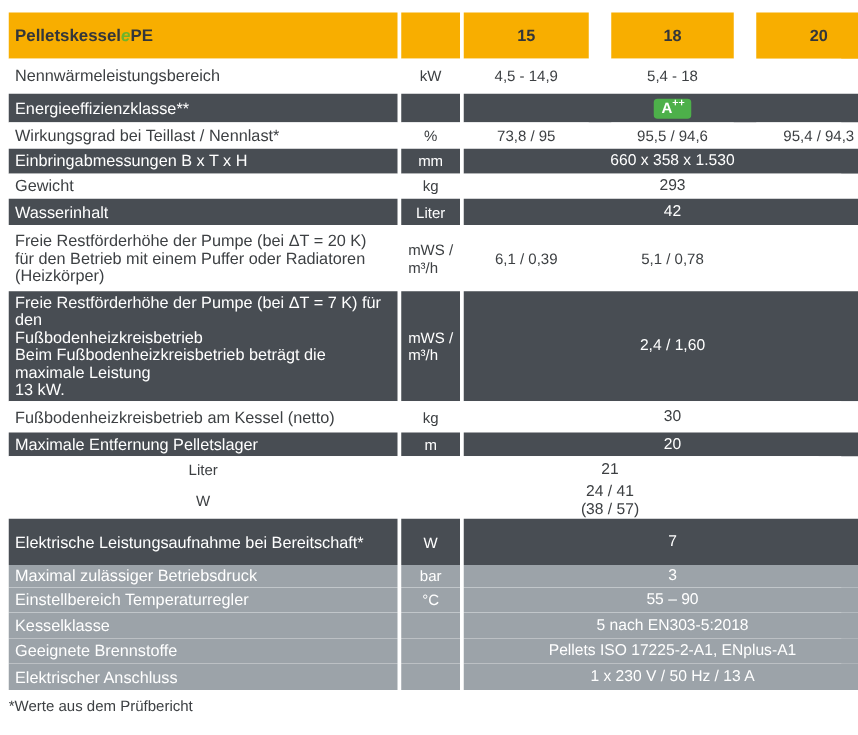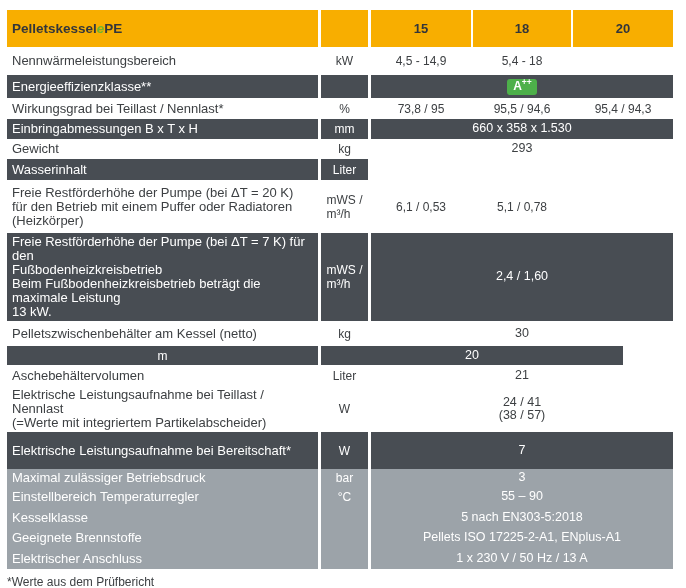--- a/index.html
+++ b/index.html
@@ -3,21 +3,21 @@
 <meta charset="utf-8">
 <style>
   html,body{margin:0;padding:0;background:#ffffff;width:686px;height:588px;overflow:hidden;
     font-family:"Liberation Sans","DejaVu Sans",sans-serif;color:#3d4043;}
   #page{position:absolute;left:7px;top:10px;width:666px;}
   
   #spec-table{display:flex;flex-direction:column;width:666px;}
   .row{display:grid;grid-template-columns:311px 47px 302px;column-gap:3px;background:#ffffff;}
   .c-label{display:flex;align-items:center;padding:2px 4px 2px 5px;font-size:13px;line-height:14px;white-space:pre-line;}
   .c-unit{display:flex;align-items:center;justify-content:center;text-align:left;font-size:12px;line-height:14px;white-space:pre-line;}
-  .c-vals{display:grid;grid-template-columns:100px 98px 100px;column-gap:2px;}
+  .c-vals{display:grid;grid-template-columns:100px 98px 100px;column-gap:18px;}
   .val{display:flex;align-items:center;justify-content:center;font-size:12px;}
   .merged{grid-column:1 / span 3;display:flex;flex-direction:column;align-items:center;justify-content:center;
     text-align:center;font-size:12.5px;line-height:13.5px;white-space:pre-line;}
   
   .row.light .c-label,.row.light .c-unit,.row.light .val,.row.light .merged{background:#ffffff;color:#3d4043;}
   .row.dark .c-label,.row.dark .c-unit,.row.dark .val,.row.dark .merged{background:#484d53;color:#ffffff;}
   .row.gray .c-label,.row.gray .c-unit,.row.gray .val,.row.gray .merged{background:#9ca3a9;color:#ffffff;}
   .row.header .c-label,.row.header .c-unit,.row.header .val{background:#f8ae00;color:#33363a;}
   .row.header .c-label{font-weight:bold;font-size:13.5px;}
   .row.header .val{font-weight:bold;font-size:13px;}
@@ -99,66 +99,67 @@
       <div class="row light">
         <div class="c-label">Gewicht</div>
         <div class="c-unit">kg</div>
         <div class="c-vals">
           <div class="merged">293</div>
         </div>
       </div>
       <div class="row dark">
         <div class="c-label">Wasserinhalt</div>
         <div class="c-unit">Liter</div>
+        <div class="c-vals">
+          <div class="merged">42</div>
+        </div>
       </div>
       <div class="row light">
         <div class="c-label">Freie Restförderhöhe der Pumpe (bei ΔT = 20 K)
 für den Betrieb mit einem Puffer oder Radiatoren
 (Heizkörper)</div>
         <div class="c-unit">mWS /
 m³/h</div>
         <div class="c-vals">
-          <div class="val">6,1 / 0,53</div>
+          <div class="val">6,1 / 0,39</div>
           <div class="val">5,1 / 0,78</div>
         </div>
       </div>
       <div class="row dark">
         <div class="c-label">Freie Restförderhöhe der Pumpe (bei ΔT = 7 K) für den
 Fußbodenheizkreisbetrieb
 Beim Fußbodenheizkreisbetrieb beträgt die maximale Leistung
 13 kW.</div>
         <div class="c-unit">mWS /
 m³/h</div>
         <div class="c-vals">
           <div class="merged">2,4 / 1,60</div>
         </div>
       </div>
       <div class="row light">
-        <div class="c-label">Pelletszwischenbehälter am Kessel (netto)</div>
+        <div class="c-label">Fußbodenheizkreisbetrieb am Kessel (netto)</div>
         <div class="c-unit">kg</div>
         <div class="c-vals">
           <div class="merged">30</div>
         </div>
       </div>
       <div class="row dark">
+        <div class="c-label">Maximale Entfernung Pelletslager</div>
         <div class="c-unit">m</div>
         <div class="c-vals">
           <div class="merged">20</div>
         </div>
       </div>
       <div class="row light">
-        <div class="c-label">Aschebehältervolumen</div>
         <div class="c-unit">Liter</div>
         <div class="c-vals">
           <div class="merged">21</div>
         </div>
       </div>
       <div class="row light">
-        <div class="c-label">Elektrische Leistungsaufnahme bei Teillast / Nennlast
-(=Werte mit integriertem Partikelabscheider)</div>
         <div class="c-unit">W</div>
         <div class="c-vals">
           <div class="merged">24 / 41
 (38 / 57)</div>
         </div>
       </div>
       <div class="row dark">
         <div class="c-label">Elektrische Leistungsaufnahme bei Bereitschaft*</div>
         <div class="c-unit">W</div>
         <div class="c-vals">

